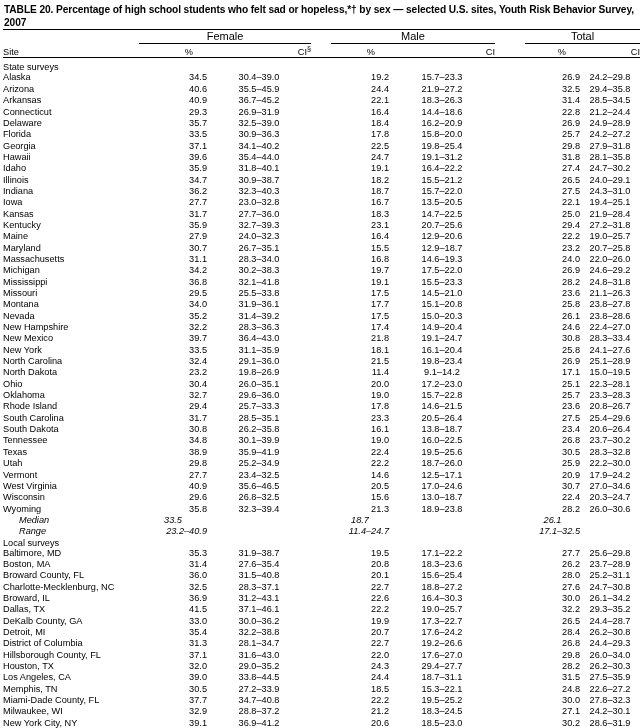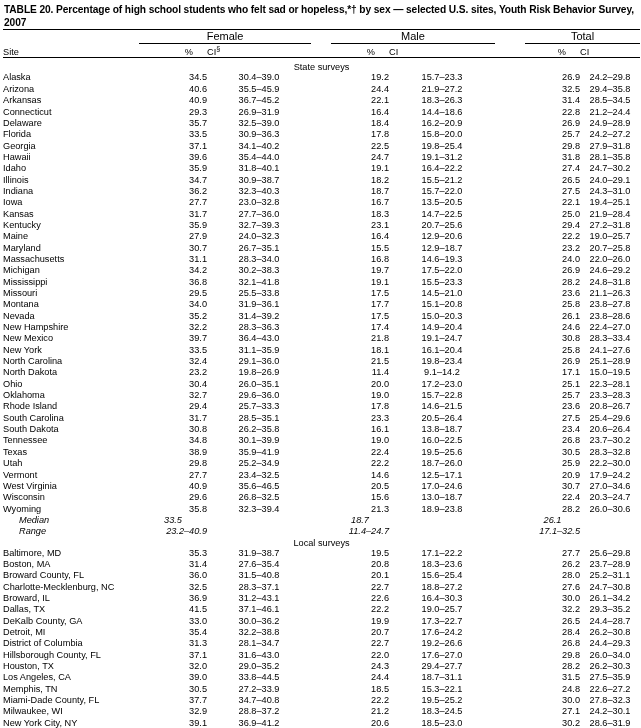--- a/index.html
+++ b/index.html
@@ -66,40 +66,40 @@
     text-align: center;
   }
   .colhdr td {
     font-size: 9.2px;
     font-weight: bold;
     padding-top: 2px;
     padding-bottom: 2px;
   }
   .colhdr td.site { text-align: left; }
   .colhdr td.num  { text-align: right; padding-right: 14px; }
-  .colhdr td.ci   { text-align: left; }
+  .colhdr td.ci   { text-align: right; }
 
   .rule-row td {
     border-bottom: 1.1px solid #000;
     height: 0;
     font-size: 0;
     line-height: 0;
   }
   .toprule td {
     border-top: 1.1px solid #000;
     height: 0;
     font-size: 0;
     line-height: 0;
   }
   .section td {
     font-weight: bold;
     font-size: 9.2px;
     padding-top: 3px;
     padding-bottom: 0px;
-    text-align: center;
+    text-align: left;
   }
   .section.first td { padding-top: 4px; }
   tr.data td {
     font-size: 9.2px;
     line-height: 11.35px;
     height: 11.35px;
   }
   td.site  { text-align: left;  padding-left: 6px; }
   td.num   { text-align: right; padding-right: 14px; }
   td.ci    { text-align: center; }

